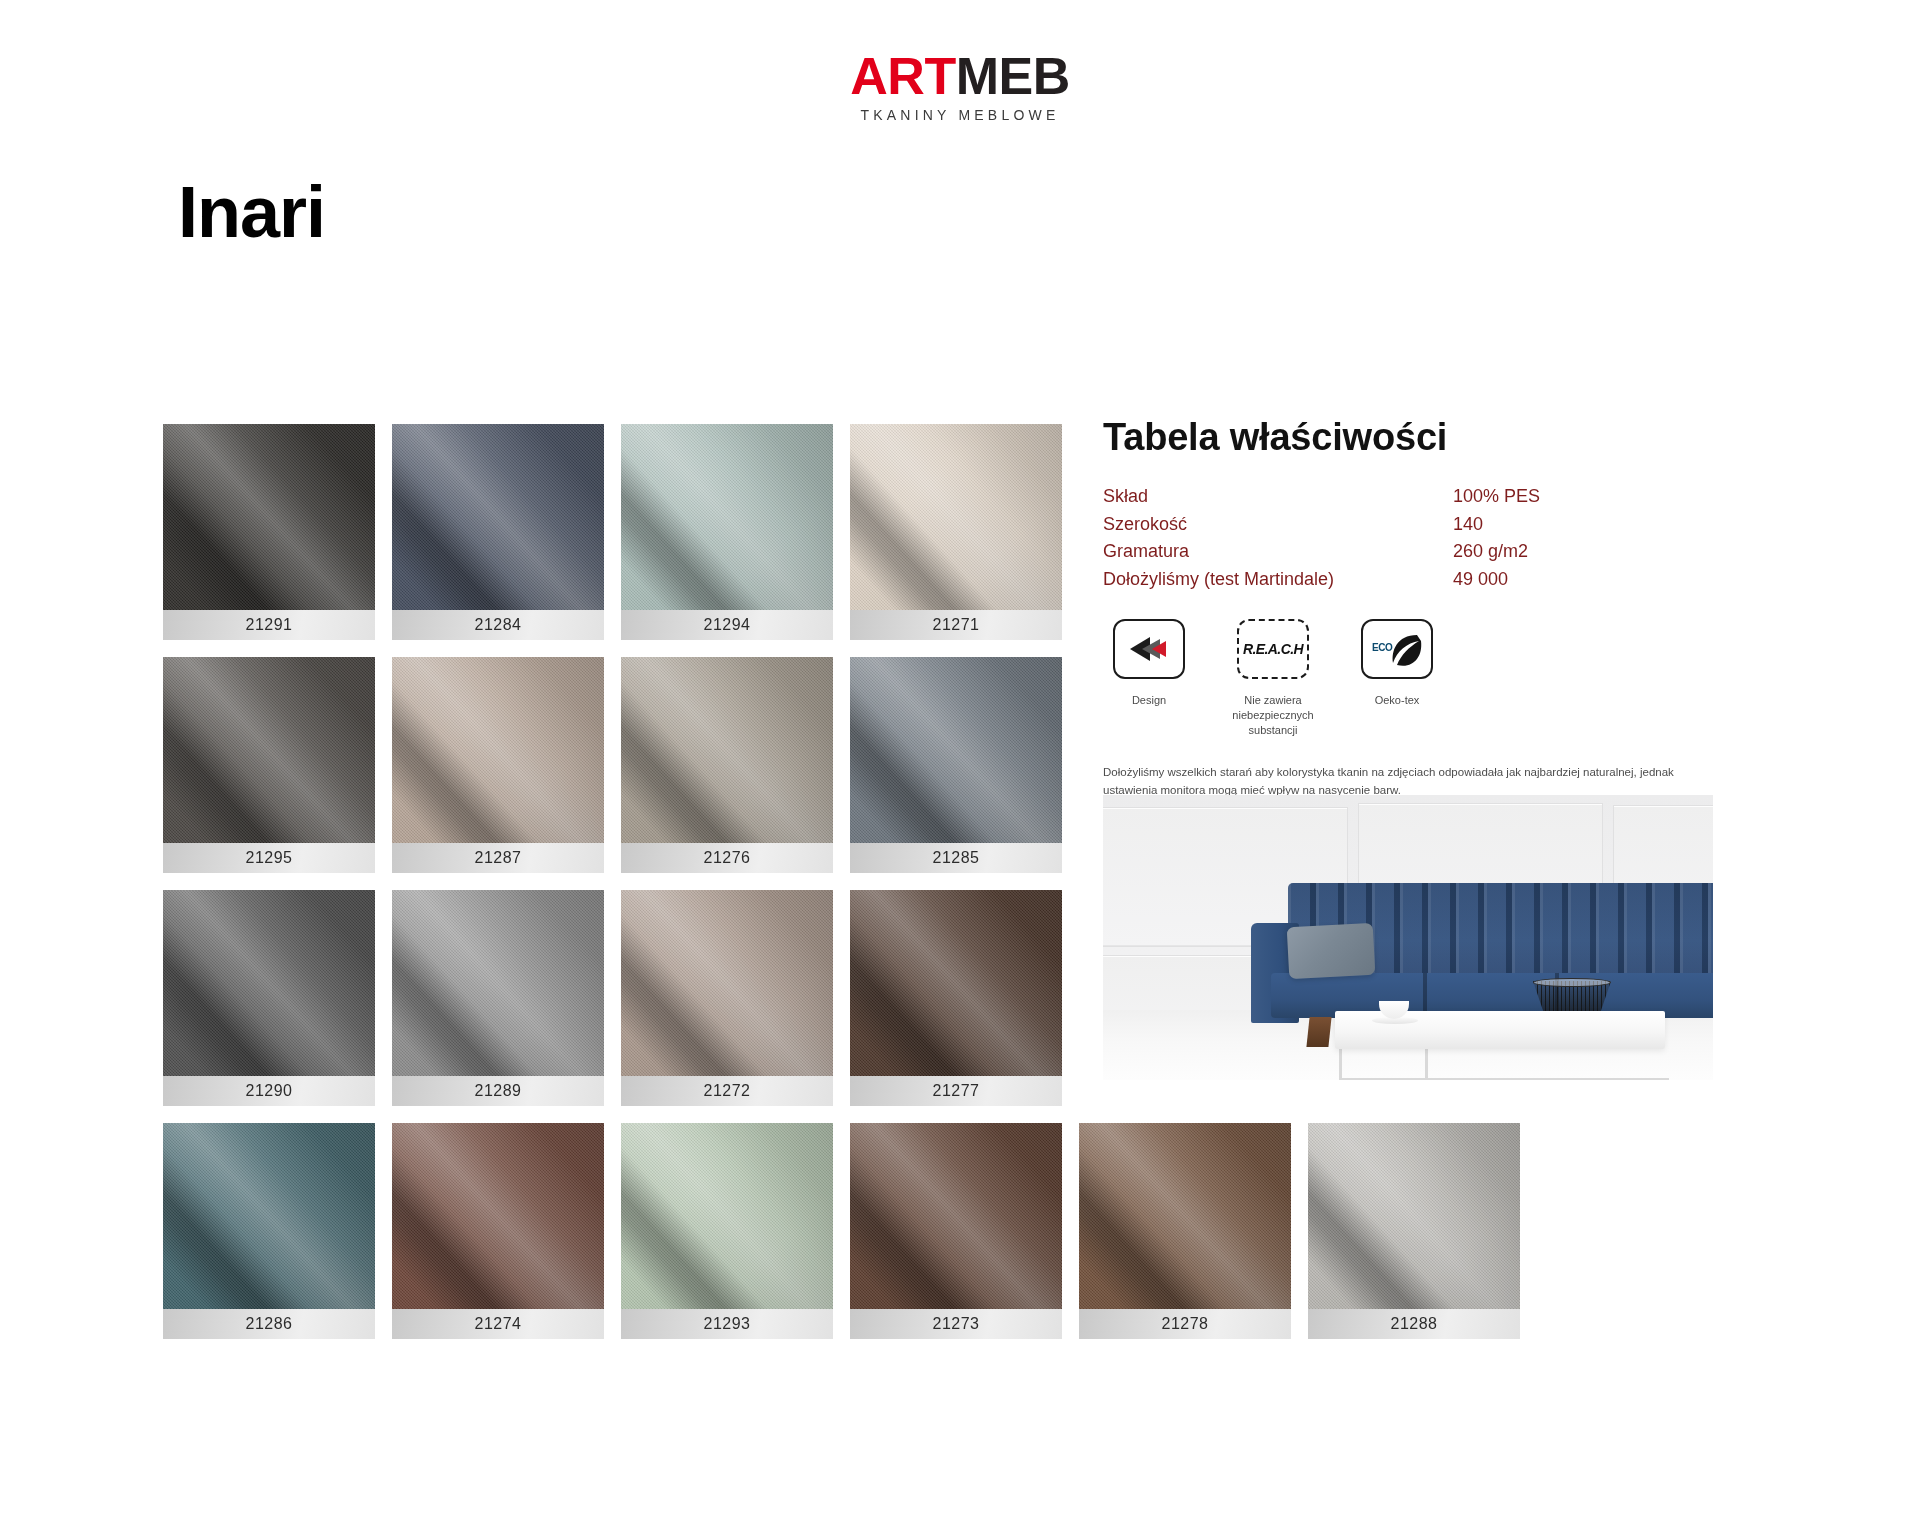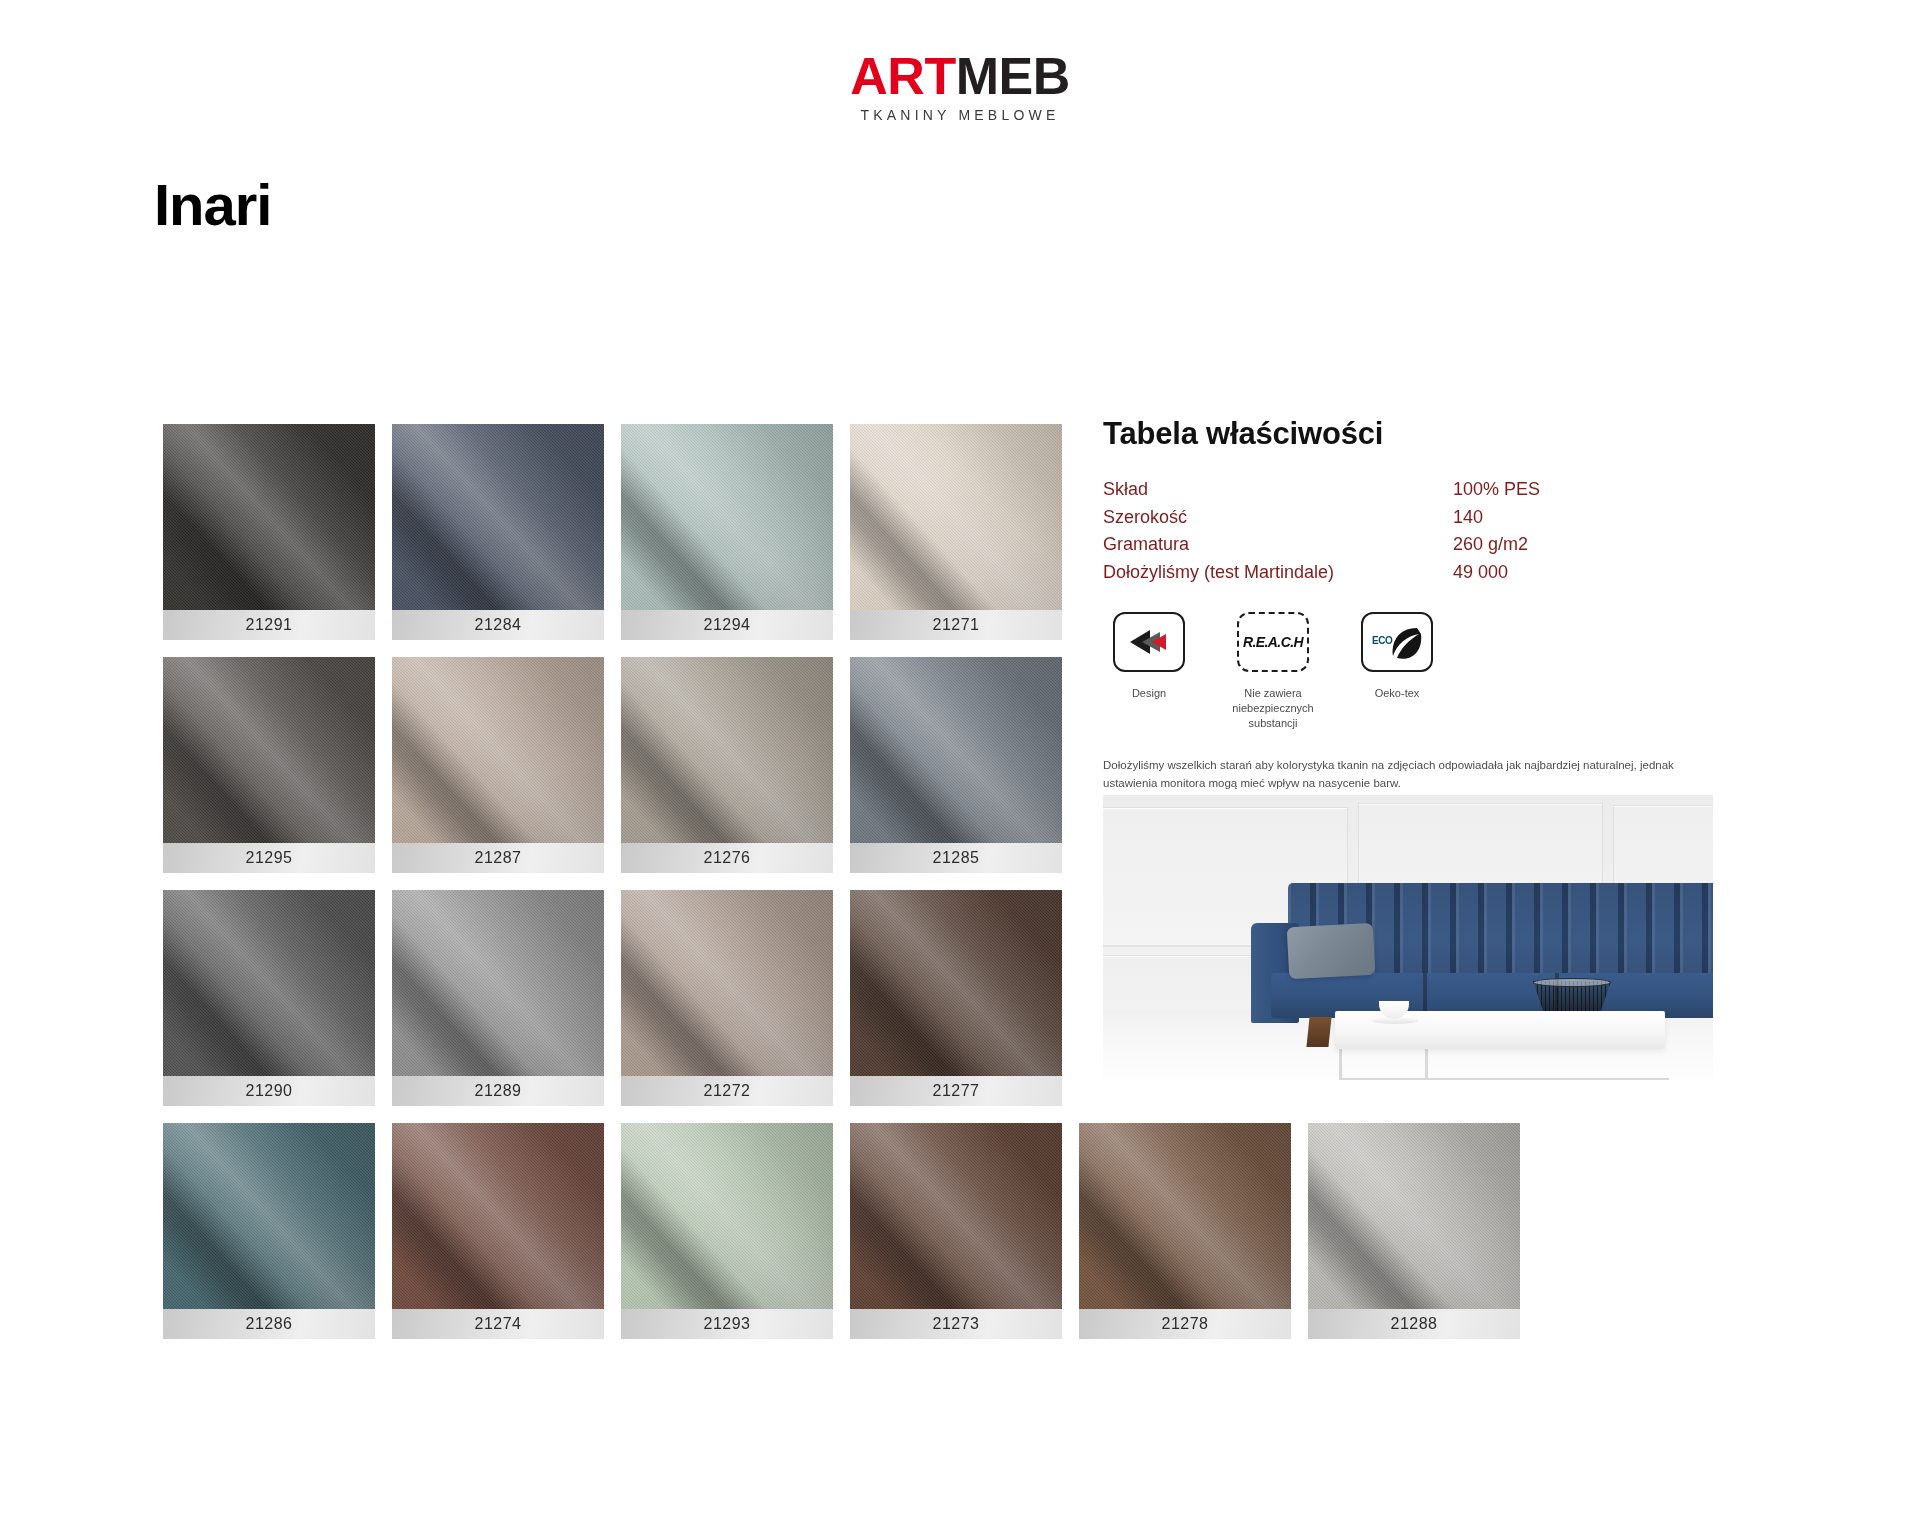--- a/index.html
+++ b/index.html
@@ -38,23 +38,23 @@
     margin-top: 5px;
     font-size: 14px;
     letter-spacing: 4.2px;
     color: #3a3a3a;
     font-weight: 400;
   }
 
   
   .collection-title {
     position: absolute;
-    left: 154px;
+    left: 178px;
     top: 176px;
-    font-size: 58px;
+    font-size: 72px;
     font-weight: 700;
     color: #010101;
     letter-spacing: -1px;
     line-height: 1;
   }
 
   
   .grid {
     position: absolute;
     left: 163px;
@@ -129,21 +129,21 @@
   .swatch-label .lbl-text { position: relative; z-index: 2; }
 
   
   .right-col {
     position: absolute;
     left: 1103px;
     top: 416px;
     width: 610px;
   }
   .props-title {
-    font-size: 31px;
+    font-size: 38px;
     font-weight: 700;
     color: #121212;
     letter-spacing: -0.2px;
     margin-bottom: 24px;
   }
   .props-table { width: 100%; border-collapse: collapse; }
   .props-table td {
     font-size: 18px;
     color: #7f1d1d;
     padding: 1px 0;

